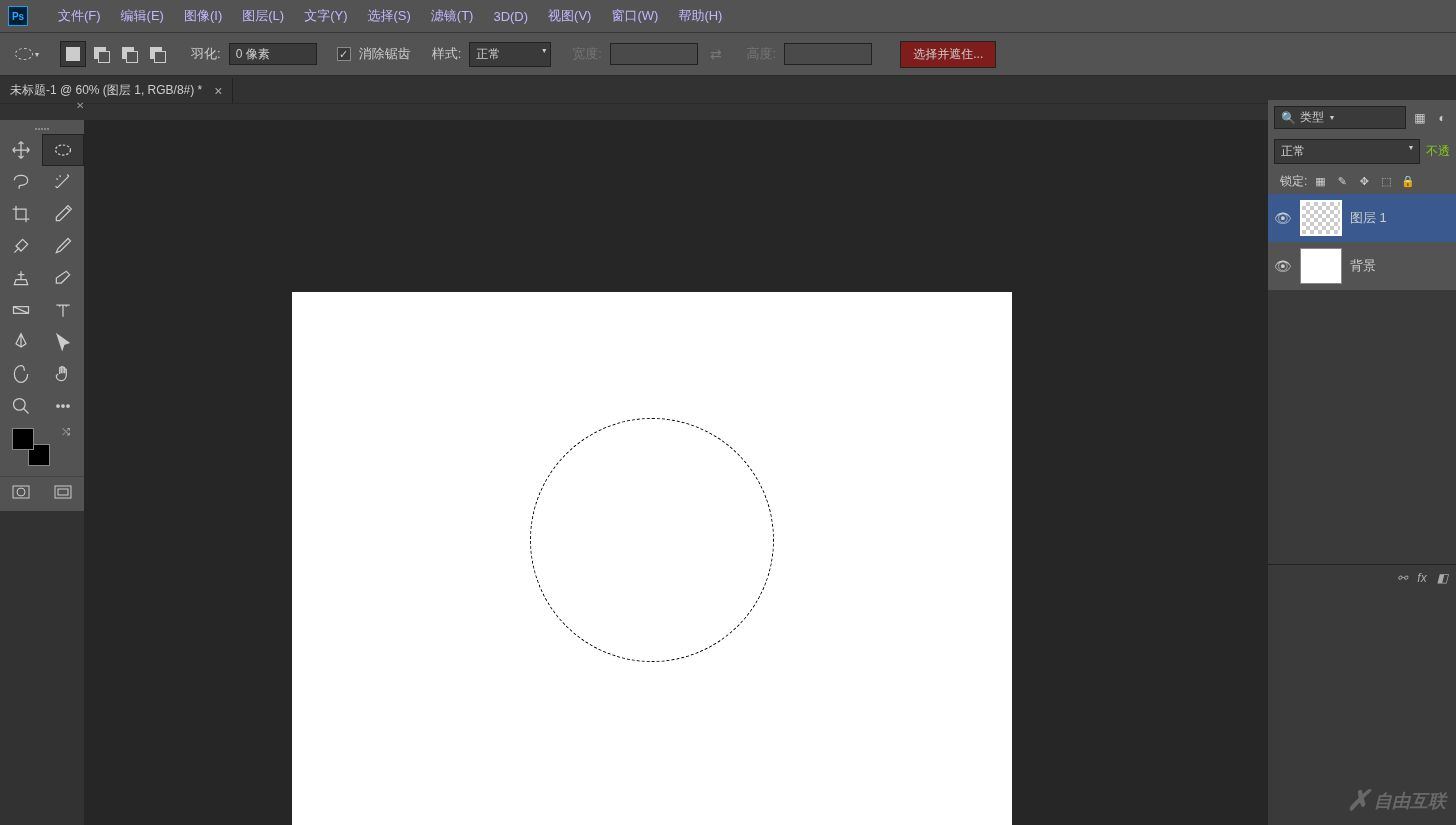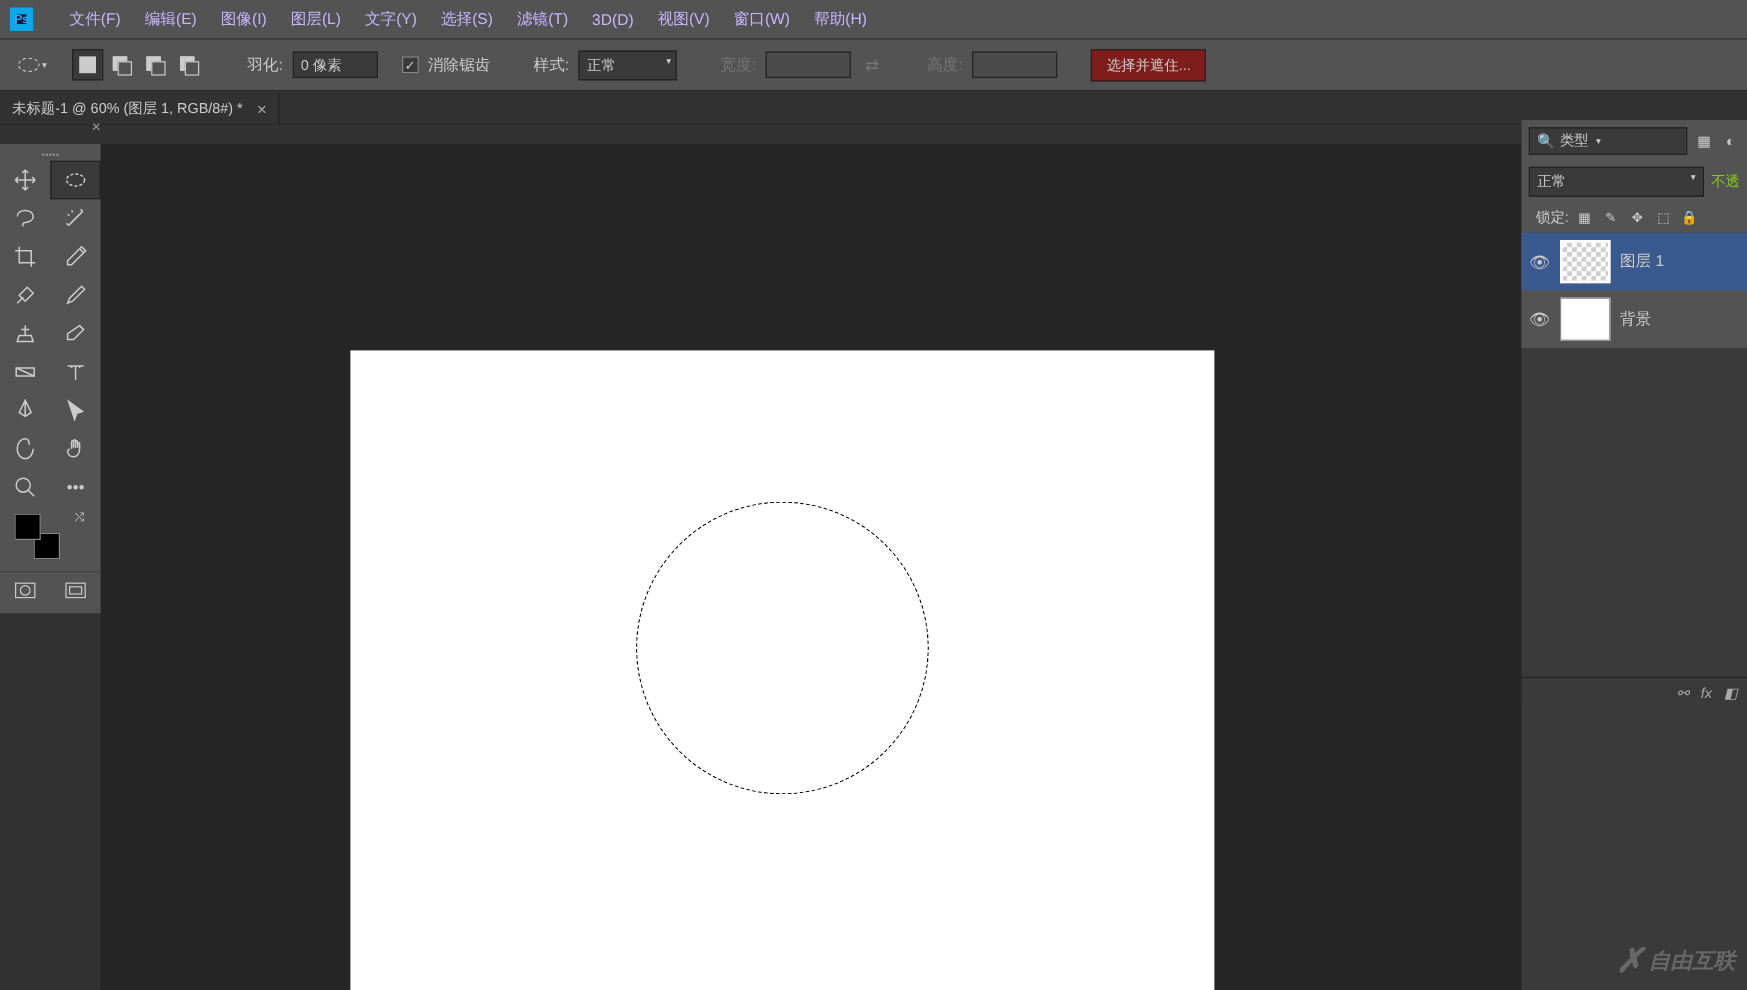--- a/index.html
+++ b/index.html
@@ -1,38 +1,38 @@
 <!DOCTYPE html>
 <html><head>
 <meta charset="utf-8">
 <style>
 * { margin: 0; padding: 0; box-sizing: border-box; font-family: "Microsoft YaHei", sans-serif; }
 body { background: #323232; color: #ccc; font-size: 13px; overflow: hidden; width: 1456px; height: 825px; position: relative; }
 
 
 .menubar { height: 32px; background: #535353; display: flex; align-items: center; padding: 0 8px; }
-.ps-logo { width: 20px; height: 20px; background: #001e36; border: 6px solid #0ea5e9; display: flex; align-items: center; justify-content: center; margin-right: 20px; }
+.ps-logo { width: 20px; height: 20px; background: #001e36; border: 1px solid #0ea5e9; display: flex; align-items: center; justify-content: center; margin-right: 20px; }
 .ps-logo span { color: #31a8ff; font-size: 10px; font-weight: bold; }
 .menu-item { padding: 0 10px; color: #c4b5fd; cursor: pointer; font-size: 13px; }
 
 
 .optionsbar { height: 44px; background: #535353; display: flex; align-items: center; padding: 0 10px; border-top: 1px solid #383838; border-bottom: 1px solid #2a2a2a; gap: 8px; }
 .tool-preset { width: 34px; height: 28px; display: flex; align-items: center; justify-content: center; position: relative; }
 .tool-icon-ellipse { width: 18px; height: 12px; border: 1.5px dashed #ccc; border-radius: 50%; }
 .dropdown-arrow { font-size: 8px; margin-left: 2px; color: #ccc; }
 .sel-mode { display: flex; gap: 2px; margin-left: 8px; }
 .sel-btn { width: 26px; height: 26px; display: flex; align-items: center; justify-content: center; cursor: pointer; }
 .sel-btn.active { background: #3a3a3a; border: 1px solid #222; }
 .sel-sq { width: 14px; height: 14px; background: #ccc; }
 .sel-sq2 { width: 14px; height: 14px; position: relative; }
 .sel-sq2::before, .sel-sq2::after { content: ''; position: absolute; width: 10px; height: 10px; border: 1px solid #ccc; }
 .sel-sq2::before { top: 0; left: 0; background: #ccc; }
 .sel-sq2::after { top: 4px; left: 4px; background: #535353; }
-.opt-label { font-size: 13px; color: #ccc; margin-left: 28px; }
-.opt-input { background: #3a3a3a; border: 1px solid #222; color: #ccc; padding: 3px 6px; width: 71px; font-size: 12px; }
+.opt-label { font-size: 13px; color: #ccc; margin-left: 13px; }
+.opt-input { background: #3a3a3a; border: 1px solid #222; color: #ccc; padding: 3px 6px; width: 88px; font-size: 12px; }
 .checkbox { width: 14px; height: 14px; background: #3a3a3a; border: 1px solid #888; display: inline-flex; align-items: center; justify-content: center; margin-left: 12px; }
 .checkbox.checked::after { content: '✓'; color: #ccc; font-size: 11px; }
 .opt-select { background: #3a3a3a; border: 1px solid #222; color: #ccc; padding: 3px 18px 3px 6px; font-size: 12px; position: relative; width: 82px; }
 .opt-disabled { color: #777; }
 .opt-input.disabled { background: #4a4a4a; color: #777; }
 .swap-icon { color: #777; margin: 0 4px; font-size: 14px; }
 .opt-button { background: #7f1d1d; border: 1px solid #222; color: #ccc; padding: 4px 12px; font-size: 12px; margin-left: 20px; }
 
 
 .tabbar { height: 28px; background: #323232; display: flex; align-items: flex-end; border-bottom: 1px solid #2a2a2a; }

